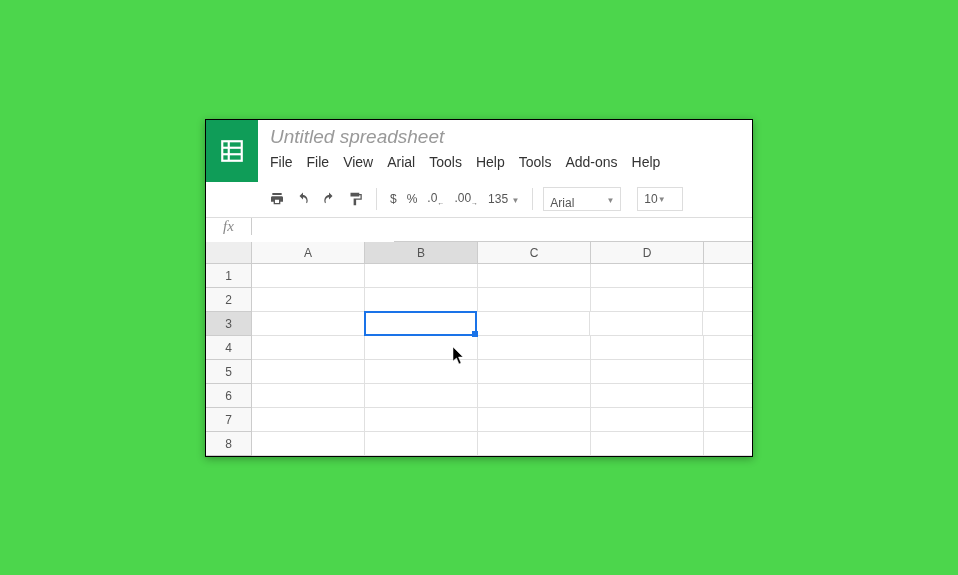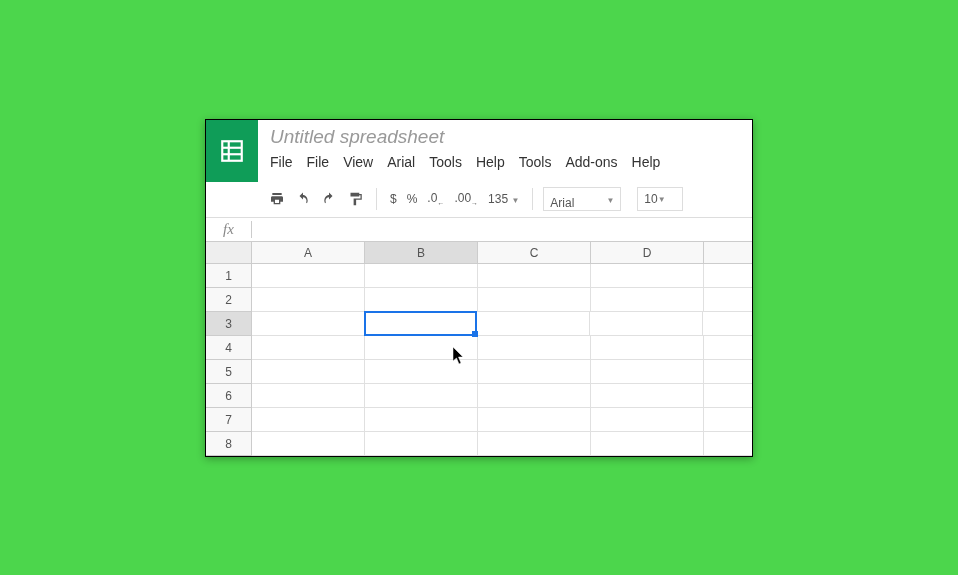--- a/index.html
+++ b/index.html
@@ -62,22 +62,23 @@
   display: flex; justify-content: space-between;
   padding: 8px 6px; font-size: 12px; color: #555; cursor: pointer;
 }
 .size-select {
   height: 24px; width: 46px; border: 1px solid #ddd;
   display: flex; align-items: center; 
   padding: 4px 6px; font-size: 12px; color: #555; cursor: pointer;
 }
 .caret { font-size: 8px; color: #888; }
 .formula-bar {
-  height: 24px; display: flex; align-items: center;
+  height: 24px; display: flex; align-items: flex-start;
   border-bottom: 1px solid #ccc;
+  flex-direction: column;
 }
 .fx {
   width: 46px; text-align: center;
   font-style: italic; font-family: serif; color: #888; font-size: 15px;
   border-right: 1px solid #ccc;
 }
 .fx-input {
   flex: 1; height: 100%; border: none; outline: none;
   padding: 0 6px; font-size: 13px;
 }

